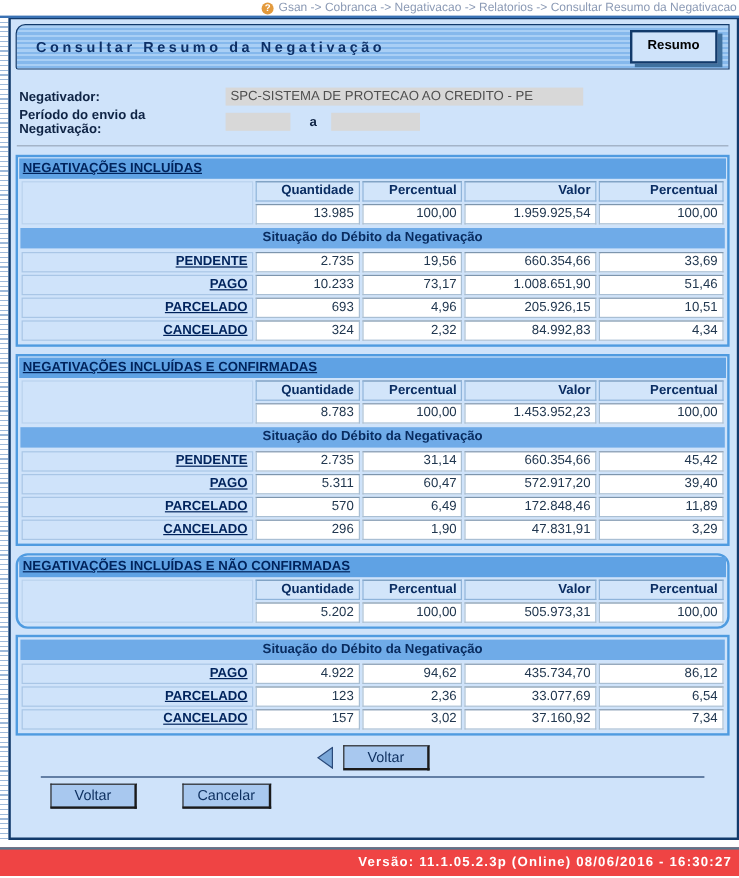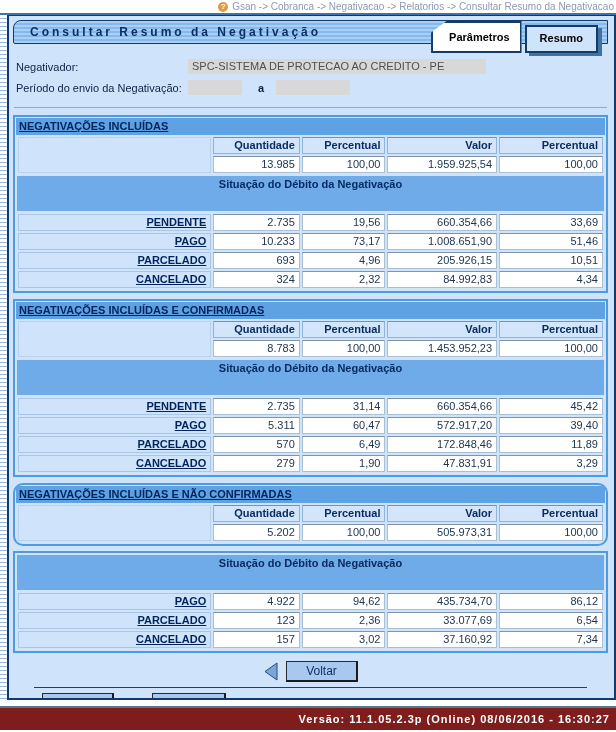--- a/index.html
+++ b/index.html
@@ -10,80 +10,79 @@
   .breadcrumb-bar { height: 13px; display: flex; align-items: center; justify-content: flex-end; gap: 4px; padding-right: 2px; }
   .help-icon { width: 10px; height: 10px; border-radius: 50%; background: #e39a3c; color: #fff; font-size: 8px; font-weight: bold; line-height: 10px; text-align: center; flex: 0 0 auto; }
   .breadcrumb-text { font-size: 10px; color: #8b9ab5; white-space: nowrap; }
 
   
   .frame { display: flex; height: 687px; border-top: 2px solid #3a72b4; }
   .left-strip { width: 7px; background: repeating-linear-gradient(to bottom, #ffffff 0 3px, #9db9da 3px 4px); }
   .content { flex: 1; border: 2px solid #123a6b; border-top-width: 1px; background: #cfe3fa; position: relative; padding: 2px 5px 0 3px; overflow: hidden; }
 
   
-  .title-bar { margin: 2px 1px 0 1px; height: 24px; border: 1px solid #123a6b; border-radius: 8px 0 0 2px;
+  .title-bar { margin: 2px 1px 0 1px; height: 38px; border: 1px solid #123a6b; border-radius: 8px 0 0 2px;
     background: repeating-linear-gradient(to bottom, #a9cff5 0 2px, #85b8ec 2px 4px);
     display: flex; align-items: center; padding-left: 16px; }
   .title-text { font-size: 12px; font-weight: bold; letter-spacing: 3px; color: #0c2f66; }
   .tabs { position: absolute; top: 5px; right: 16px; display: flex; z-index: 5; }
   .tab { font-size: 11px; font-weight: bold; color: #000; border: 2px solid #123a6b; cursor: pointer; }
   .tab-parametros { background: #ffffff; padding: 8px 10px 7px 16px; clip-path: polygon(0 36%, 17% 0, 100% 0, 100% 100%, 0 100%); }
   .tab-resumo { background: #cfe3fa; margin-left: 3px; margin-top: 4px; padding: 5px 13px 7px; box-shadow: 4px 3px 0 #40719f; }
 
   
   .form-area { margin: 12px 2px 0 4px; }
   .form-row { display: flex; align-items: center; height: 21px; }
-  .form-label { width: 172px; font-size: 11px; font-weight: normal; color: #0e2344; flex: 0 0 auto; }
+  .form-label { width: 172px; font-size: 11px; font-weight: bold; color: #0e2344; flex: 0 0 auto; }
   .field { background: #d8d8d8; height: 15px; font-size: 11px; color: #4f4f4f; line-height: 15px; padding: 0 4px; }
   .field-negativador { width: 298px; }
   .field-periodo1 { width: 54px; }
   .periodo-a { font-size: 11px; font-weight: bold; color: #0e2344; margin: 0 12px 0 16px; }
   .field-periodo2 { width: 74px; }
   .field-atualizado { width: 148px; }
   .rule-top { border-top: 1px solid #9aa8bc; margin: 9px 2px 7px 2px; }
 
   
   .section { border: 2px solid #4f9be0; background: #cfe3fa; margin: 0 1px 6px 1px; padding: 1px; }
   .section-split { margin-bottom: 5px; border-radius: 10px; }
   .section-title { background: #5fa2e4; height: 17px; line-height: 17px; font-size: 11px; font-weight: bold; text-decoration: underline; color: #00235c; padding-left: 3px; }
-  .situacao { height: 35px; line-height: 17px; text-align: center; font-size: 11px; font-weight: bold; color: #092c60; background: #6fabe8; margin: 1px; }
+  .situacao { height: 17px; line-height: 17px; text-align: center; font-size: 11px; font-weight: bold; color: #092c60; background: #6fabe8; margin: 1px; }
   table.tbl { width: 100%; border-collapse: separate; border-spacing: 2px; table-layout: fixed; }
   col.c-label { width: 33.5%; } col.c-q { width: 15%; } col.c-p { width: 14.5%; } col.c-v { width: 19%; } col.c-p2 { width: 18%; }
   .tbl th, .tbl td { height: 17px; font-size: 11px; line-height: 13px; padding: 1px 4px; overflow: hidden; white-space: nowrap; }
   th.colh { background: #d2e5fa; border: 1px solid #8fb4da; border-top-color: #6f94b8; font-weight: bold; color: #0a2d62; text-align: right; }
   td.val { background: #ffffff; border: 1px solid #a9bfd4; border-top-color: #7d95ad; color: #21374f; text-align: right; }
   td.lbl { background: #cfe3fa; border: 1px solid #a9c6e6; font-weight: bold; text-decoration: underline; color: #00235c; cursor: pointer; text-align: right; }
   td.lbl-empty { background: #cfe3fa; border: 1px solid #b9d2ee; }
 
   
   .center-voltar { display: flex; justify-content: center; align-items: center; gap: 8px; margin: 8px 0 4px; }
   .btn { background: #a8c8ef; border: 1px solid #2a2a2a; border-right: 2px solid #1a1a1a; border-bottom: 2px solid #1a1a1a;
     font-family: inherit; font-size: 12px; color: #0d2f5f; padding: 2px 0; width: 72px; text-align: center; cursor: pointer; }
   .btn-cancelar { width: 74px; }
   .arrow-icon { display: inline-flex; cursor: pointer; }
   .rule-bottom { border-top: 1px solid #1d3e6e; margin: 5px 22px; }
   .bottom-buttons { display: flex; gap: 38px; margin: 3px 0 0 30px; }
   .footer-gap { height: 6px; background: #ffffff; }
-  .footer { height: 24px; background: #7f1d1d; border-top: 2px solid #56788f; display: flex; align-items: center; justify-content: flex-end; padding-right: 6px; }
+  .footer { height: 24px; background: #ef4444; border-top: 2px solid #56788f; display: flex; align-items: center; justify-content: flex-end; padding-right: 6px; }
   .footer-text { color: #ffffff; font-size: 11px; font-weight: bold; letter-spacing: 1px; }
 </style>
 </head>
 <body>
 
 <div class="breadcrumb-bar">
   <span class="help-icon">?</span>
   <span class="breadcrumb-text">Gsan -&gt; Cobranca -&gt; Negativacao -&gt; Relatorios -&gt; Consultar Resumo da Negativacao</span>
 </div>
 
 <div class="frame">
   <div class="left-strip"></div>
   <div class="content">
 
     <div class="tabs">
-      <div class="tab tab-parametros">Parâmetros</div>
       <div class="tab tab-resumo">Resumo</div>
     </div>
 
     <div class="title-bar">
       <span class="title-text">Consultar Resumo da Negativação</span>
     </div>
 
     <div class="form-area">
       <div class="form-row">
         <span class="form-label">Negativador:</span>
@@ -219,21 +218,21 @@
         </tr>
         <tr>
           <td class="lbl">PARCELADO</td>
           <td class="val">570</td>
           <td class="val">6,49</td>
           <td class="val">172.848,46</td>
           <td class="val">11,89</td>
         </tr>
         <tr>
           <td class="lbl">CANCELADO</td>
-          <td class="val">279</td>
+          <td class="val">296</td>
           <td class="val">1,90</td>
           <td class="val">47.831,91</td>
           <td class="val">3,29</td>
         </tr>
       </tbody>
         </table>
     </div>
 
     <div class="section section-split">
       <div class="section-title">NEGATIVAÇÕES INCLUÍDAS E NÃO CONFIRMADAS</div>

